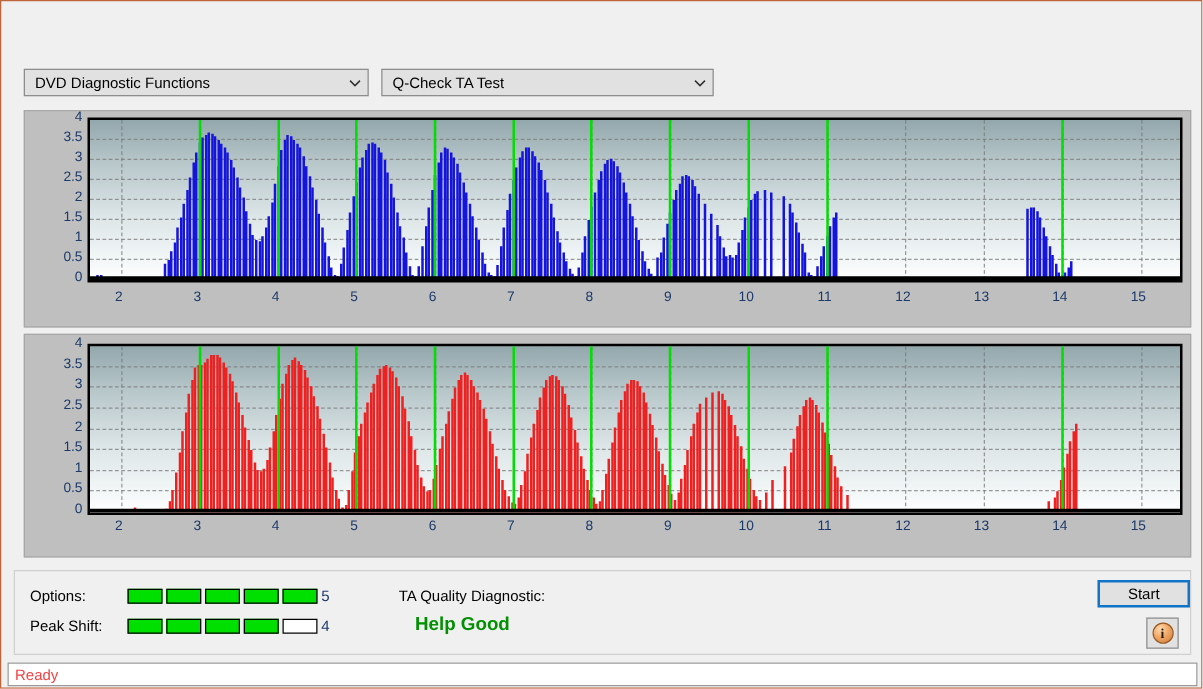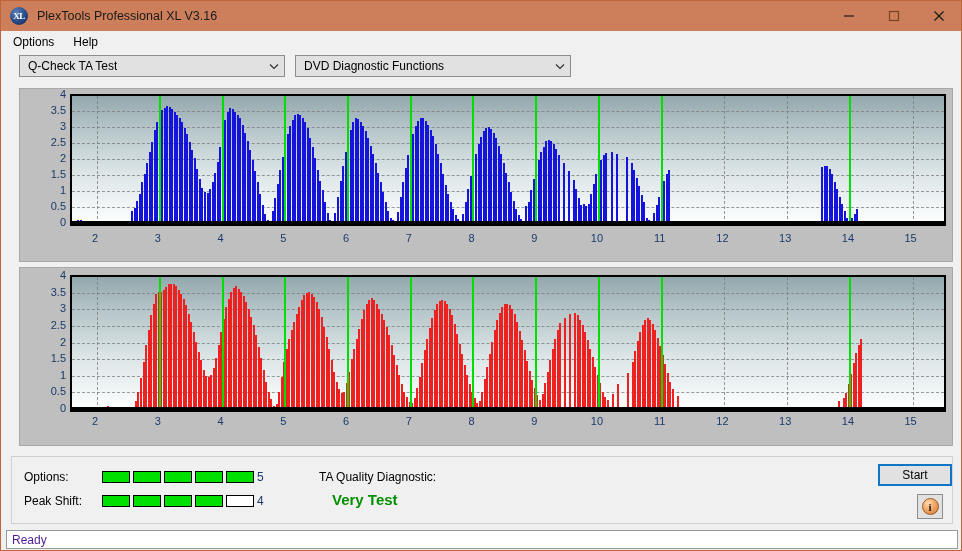--- a/index.html
+++ b/index.html
@@ -109,66 +109,40 @@
     background:radial-gradient(circle at 35% 28%,#ffd9b0 0%,#f0a868 45%,#d07a38 100%);
     border:1px solid #9a5a20;box-sizing:border-box;
     display:flex;align-items:center;justify-content:center;
     font-size:11px;font-weight:bold;color:#2a1a08;font-family:"Liberation Serif",serif;
   }
   
   .statusbar{
     position:absolute;left:5px;top:529px;width:952px;height:19px;box-sizing:border-box;
     border:1px solid #9a9a9a;background:#ffffff;display:flex;align-items:center;
   }
-  .statusbar .st-text{font-size:12px;color:#4c1d95;padding-left:5px;}
+  .statusbar .st-text{font-size:12px;color:#ef4444;padding-left:5px;}
 </style>
 </head>
 <body>
 
 <div class="window">
 
-  <div class="titlebar">
-    <div class="app-icon">XL</div>
-    <div class="title-text">PlexTools Professional XL V3.16</div>
-    <div class="win-btns">
-      <div class="win-btn">
-        <svg width="12" height="12" viewBox="0 0 12 12">
-            <line x1="1" y1="6" x2="11" y2="6" stroke="#1a1a1a" stroke-width="1.2"></line>
-          </svg>
-      </div>
-      <div class="win-btn">
-        <svg width="12" height="12" viewBox="0 0 12 12">
-            <rect x="1.5" y="1.5" width="9" height="9" fill="none" stroke="#7a4524" stroke-width="1.2"></rect>
-          </svg>
-      </div>
-      <div class="win-btn">
-        <svg width="12" height="12" viewBox="0 0 12 12">
-            <line x1="1.5" y1="1.5" x2="10.5" y2="10.5" stroke="#1a1a1a" stroke-width="1.2"></line>
-            <line x1="10.5" y1="1.5" x2="1.5" y2="10.5" stroke="#1a1a1a" stroke-width="1.2"></line>
-          </svg>
-      </div>
-    </div>
-  </div>
-
-  <div class="menubar">
-    <div class="menu-item">Options</div>
-    <div class="menu-item">Help</div>
-  </div>
+
 
   <div class="selrow">
-    <div class="combo" id="combo-test">
-      <div class="lbl">Q-Check TA Test</div>
+    <div class="combo" id="combo-function">
+      <div class="lbl">DVD Diagnostic Functions</div>
       <div class="arrow">
         <svg width="10" height="7" viewBox="0 0 10 7">
             <polyline points="1,1.5 5,5.5 9,1.5" fill="none" stroke="#333" stroke-width="1.2"></polyline>
           </svg>
       </div>
     </div>
-    <div class="combo" id="combo-function">
-      <div class="lbl">DVD Diagnostic Functions</div>
+    <div class="combo" id="combo-test">
+      <div class="lbl">Q-Check TA Test</div>
       <div class="arrow">
         <svg width="10" height="7" viewBox="0 0 10 7">
             <polyline points="1,1.5 5,5.5 9,1.5" fill="none" stroke="#333" stroke-width="1.2"></polyline>
           </svg>
       </div>
     </div>
   </div>
 
   <div class="chart-panel" id="chart-top">
     <div class="ylabels" id="ylab-top" style="height: 128px; top: 5px;">
@@ -754,21 +728,21 @@
     <div class="segbar" id="seg-peak" style="left:90px;top:38px;">
         <div class="seg on"></div>
         <div class="seg on"></div>
         <div class="seg on"></div>
         <div class="seg on"></div>
         <div class="seg"></div>
       </div>
     <div class="segnum" style="left:245px;top:37px;">4</div>
 
     <div class="tq-label" style="left:307px;top:13px;">TA Quality Diagnostic:</div>
-    <div class="tq-value" style="left:320px;top:34px;">Very Test</div>
+    <div class="tq-value" style="left:320px;top:34px;">Help Good</div>
 
     <div class="start-btn">Start</div>
     <div class="info-btn">
       <div class="info-circle">i</div>
     </div>
   </div>
 
   <div class="statusbar">
     <div class="st-text">Ready</div>
   </div>

